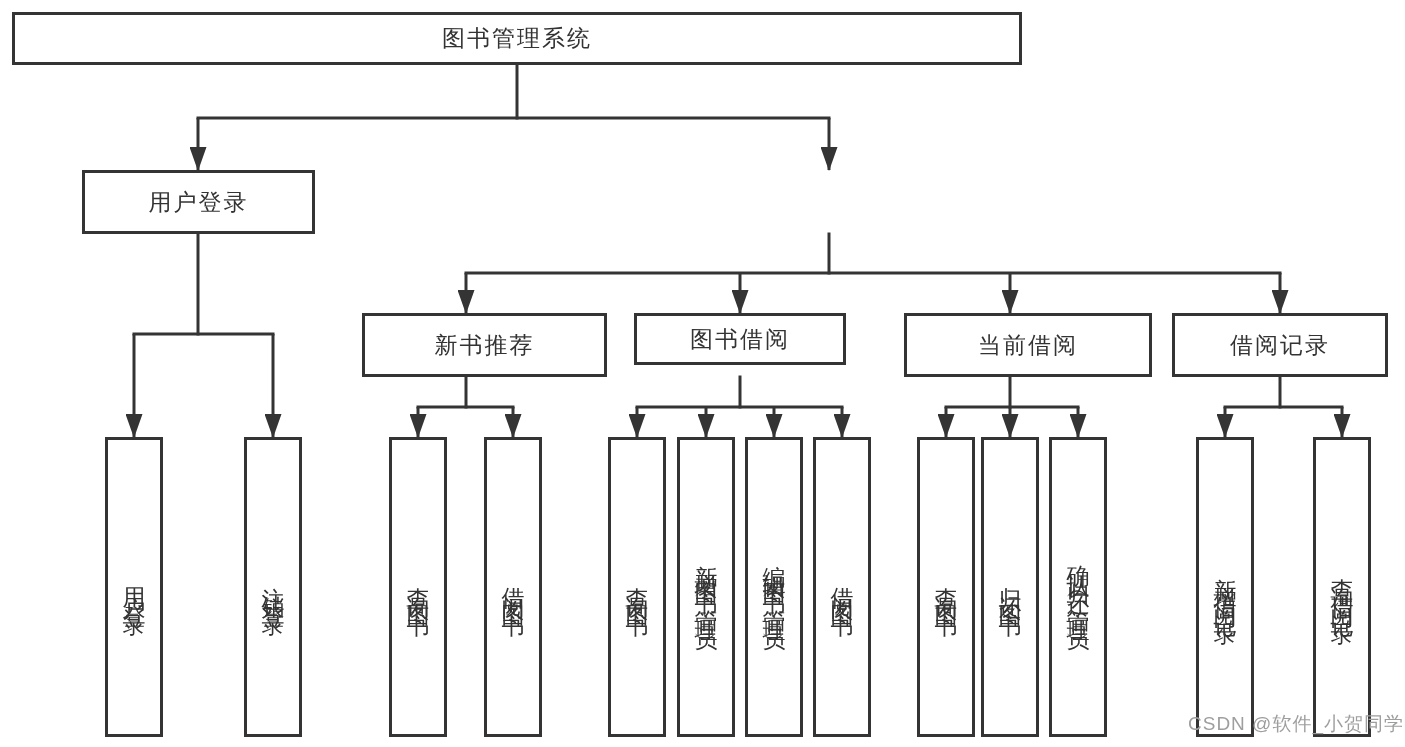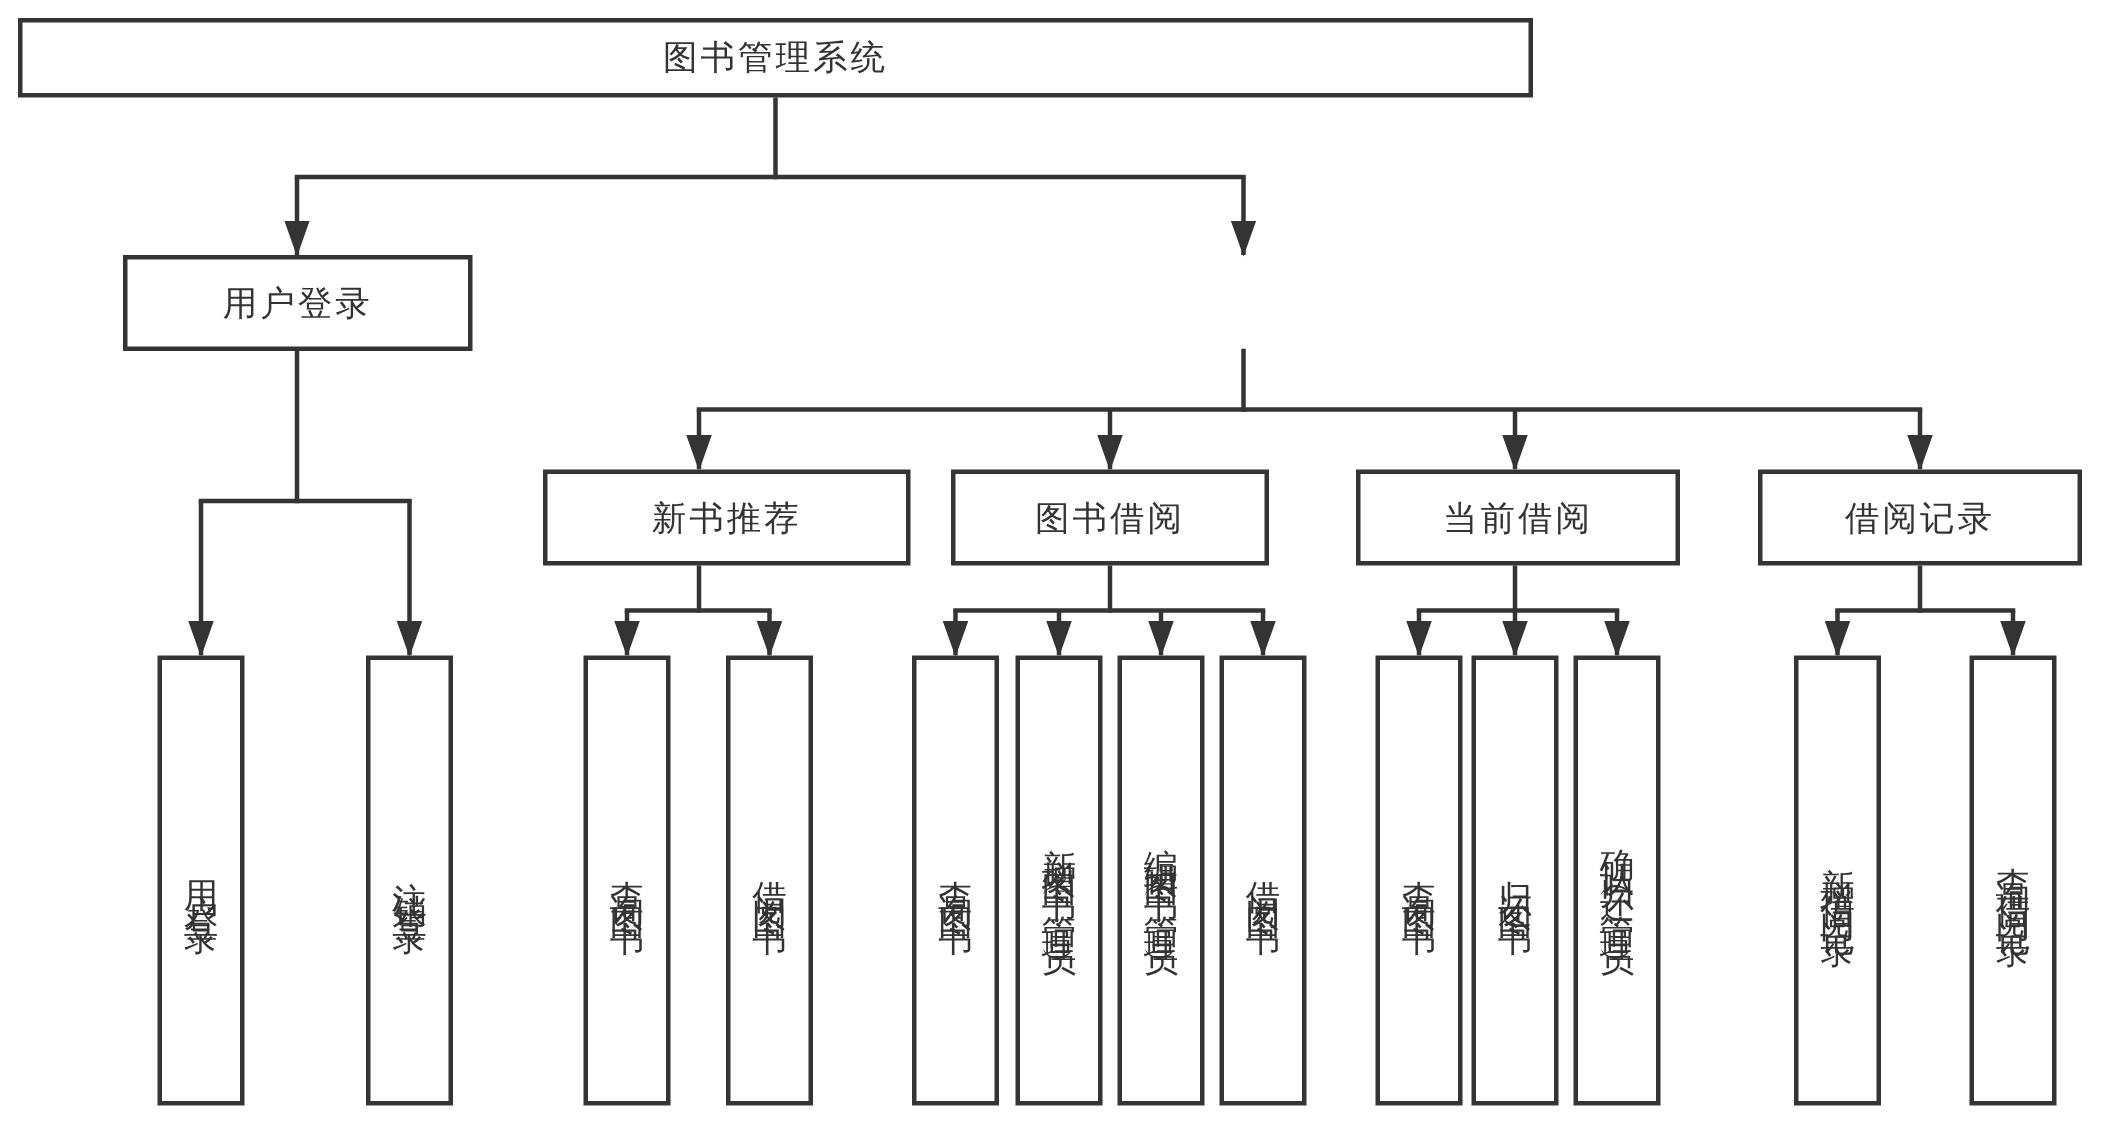--- a/index.html
+++ b/index.html
@@ -125,24 +125,24 @@
     <span>图书管理系统</span>
   </div>
 
   <div class="node" style="left:82px; top:170px; width:233px; height:64px">
     <span>用户登录</span>
   </div>
 
   <div class="node" style="left:362px; top:313px; width:245px; height:64px">
     <span>新书推荐</span>
   </div>
-  <div class="node" style="left:634px; top:313px; width:212px; height:64px">
+  <div class="node" style="left:634px; top:313px; width:212px; height:52px">
     <span>图书借阅</span>
   </div>
-  <div class="node" style="left:904px; top:313px; width:216px; height:64px">
+  <div class="node" style="left:904px; top:313px; width:248px; height:64px">
     <span>当前借阅</span>
   </div>
   <div class="node" style="left:1172px; top:313px; width:216px; height:64px">
     <span>借阅记录</span>
   </div>
 
   <div class="node v" style="left:105px; top:437px; width:58px; height:300px">
     <span>用户登录</span>
   </div>
   <div class="node v" style="left:244px; top:437px; width:58px; height:300px">
@@ -179,14 +179,15 @@
     <span>确认归还（管理员）</span>
   </div>
 
   <div class="node v" style="left:1196px; top:437px; width:58px; height:300px">
     <span>新增借阅记录</span>
   </div>
   <div class="node v" style="left:1313px; top:437px; width:58px; height:300px">
     <span>查询借阅记录</span>
   </div>
 
+  <div class="watermark">CSDN @软件_小贺同学</div>
 
 </div>
 
 </body></html>

